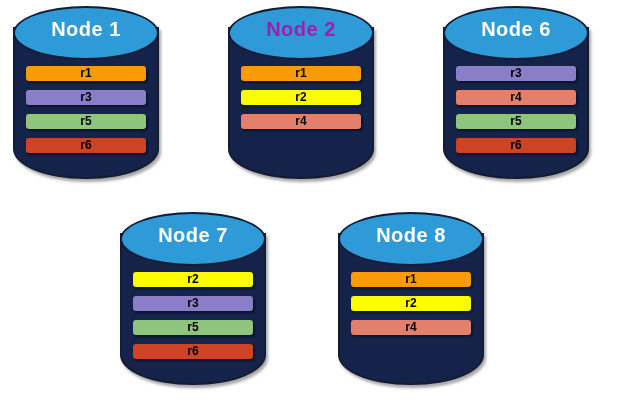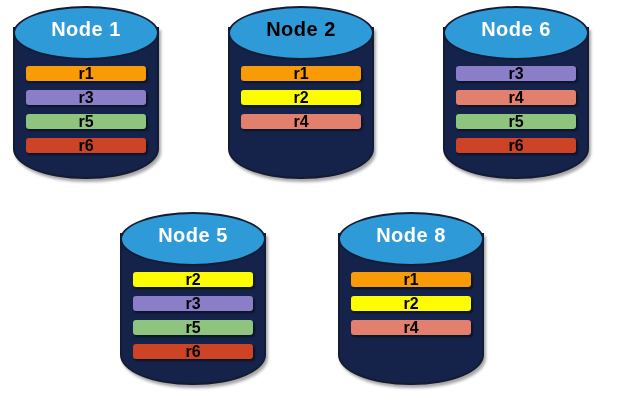--- a/index.html
+++ b/index.html
@@ -84,21 +84,21 @@
     width: 146px;
     z-index: 4;
   }
 
   .replica {
     position: relative;
     height: 15px;
     margin: 0 auto 9px auto;
     border-radius: 3px;
     text-align: center;
-    font-size: 16px;
+    font-size: 12px;
     font-weight: bold;
     color: #000000;
     line-height: 15px;
     box-shadow: 1.5px 2px 2px rgba(0,0,0,0.45);
   }
   .replica:last-child { margin-bottom: 0; }
 
   .r-wide { width: 120px; }
 </style>
 </head>
@@ -114,21 +114,21 @@
         <div class="replica r-wide" style="background: rgb(249, 155, 6);">r1</div>
         <div class="replica r-wide" style="background: rgb(139, 126, 200);">r3</div>
         <div class="replica r-wide" style="background: rgb(143, 196, 126);">r5</div>
         <div class="replica r-wide" style="background: rgb(204, 68, 37);">r6</div>
       </div>
     </div>
     <div class="node" style="left: 228px; top: 6px;">
       <div class="cyl-body" style="background: rgb(21, 35, 74); border-color: rgb(19, 28, 51);"></div>
       <div class="cyl-body-top-cover" style="background: rgb(21, 35, 74);"></div>
       <div class="cyl-top" style="background: rgb(46, 154, 216); border-color: rgb(19, 28, 51);"></div>
-      <div class="node-title" style="color: #000000;">Node 2</div>
+      <div class="node-title" style="color: #a21caf;">Node 2</div>
       <div class="replica-list">
         <div class="replica r-wide" style="background: rgb(249, 155, 6);">r1</div>
         <div class="replica r-wide" style="background: rgb(253, 253, 0);">r2</div>
         <div class="replica r-wide" style="background: rgb(226, 128, 109);">r4</div>
       </div>
     </div>
     <div class="node" style="left: 443px; top: 6px;">
       <div class="cyl-body" style="background: rgb(21, 35, 74); border-color: rgb(19, 28, 51);"></div>
       <div class="cyl-body-top-cover" style="background: rgb(21, 35, 74);"></div>
       <div class="cyl-top" style="background: rgb(46, 154, 216); border-color: rgb(19, 28, 51);"></div>
@@ -137,21 +137,21 @@
         <div class="replica r-wide" style="background: rgb(139, 126, 200);">r3</div>
         <div class="replica r-wide" style="background: rgb(226, 128, 109);">r4</div>
         <div class="replica r-wide" style="background: rgb(143, 196, 126);">r5</div>
         <div class="replica r-wide" style="background: rgb(204, 68, 37);">r6</div>
       </div>
     </div>
     <div class="node" style="left: 120px; top: 212px;">
       <div class="cyl-body" style="background: rgb(21, 35, 74); border-color: rgb(19, 28, 51);"></div>
       <div class="cyl-body-top-cover" style="background: rgb(21, 35, 74);"></div>
       <div class="cyl-top" style="background: rgb(46, 154, 216); border-color: rgb(19, 28, 51);"></div>
-      <div class="node-title" style="color: rgb(255, 255, 255);">Node 5</div>
+      <div class="node-title" style="color: rgb(255, 255, 255);">Node 7</div>
       <div class="replica-list">
         <div class="replica r-wide" style="background: rgb(253, 253, 0);">r2</div>
         <div class="replica r-wide" style="background: rgb(139, 126, 200);">r3</div>
         <div class="replica r-wide" style="background: rgb(143, 196, 126);">r5</div>
         <div class="replica r-wide" style="background: rgb(204, 68, 37);">r6</div>
       </div>
     </div>
     <div class="node" style="left: 338px; top: 212px;">
       <div class="cyl-body" style="background: rgb(21, 35, 74); border-color: rgb(19, 28, 51);"></div>
       <div class="cyl-body-top-cover" style="background: rgb(21, 35, 74);"></div>

